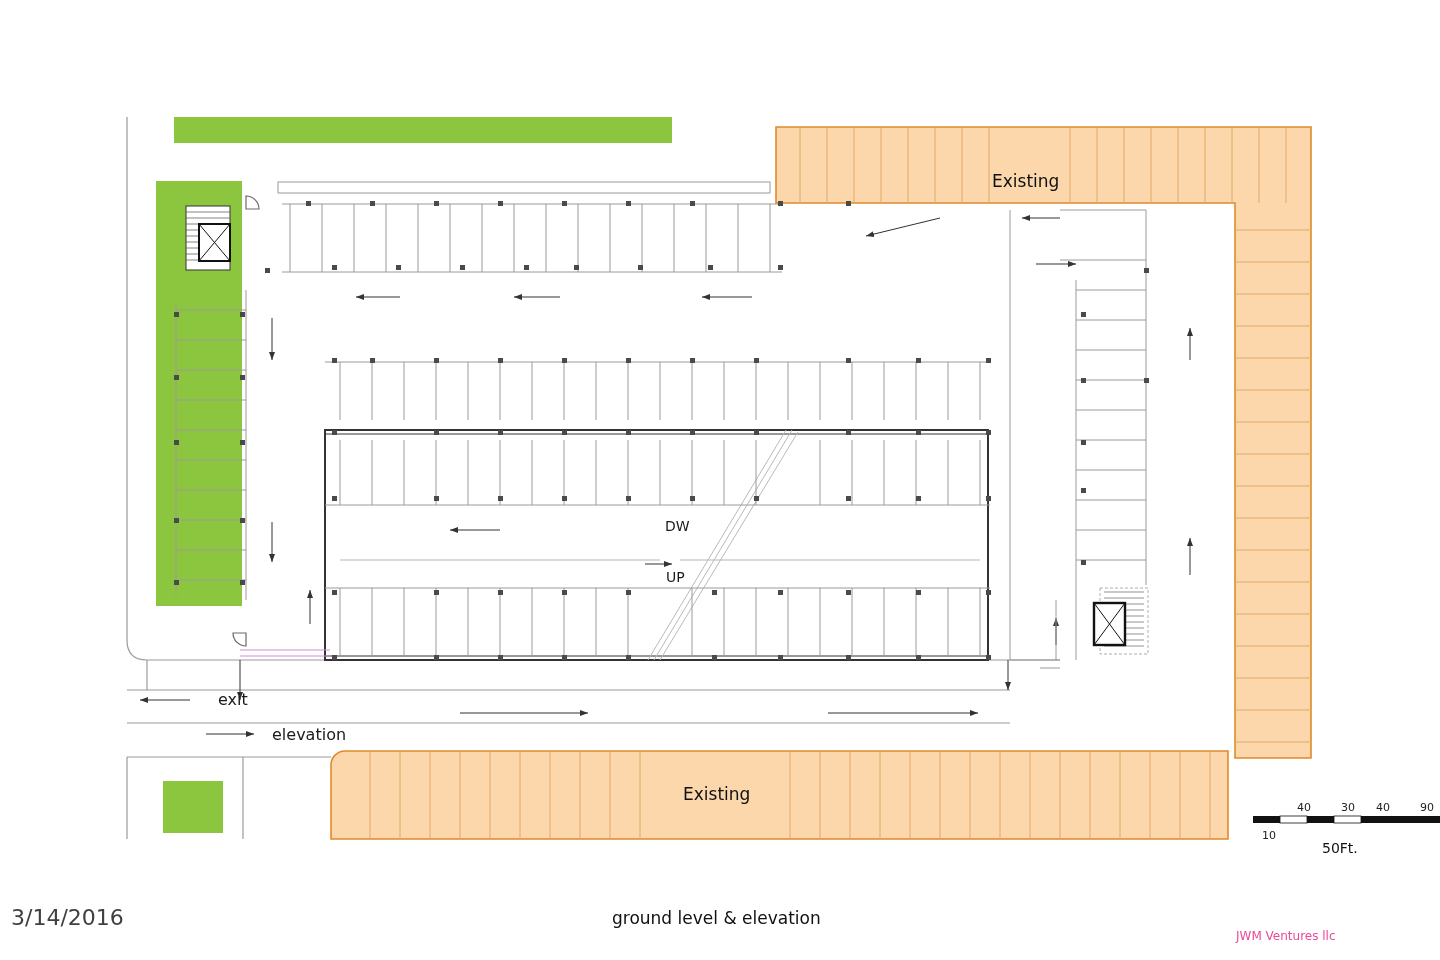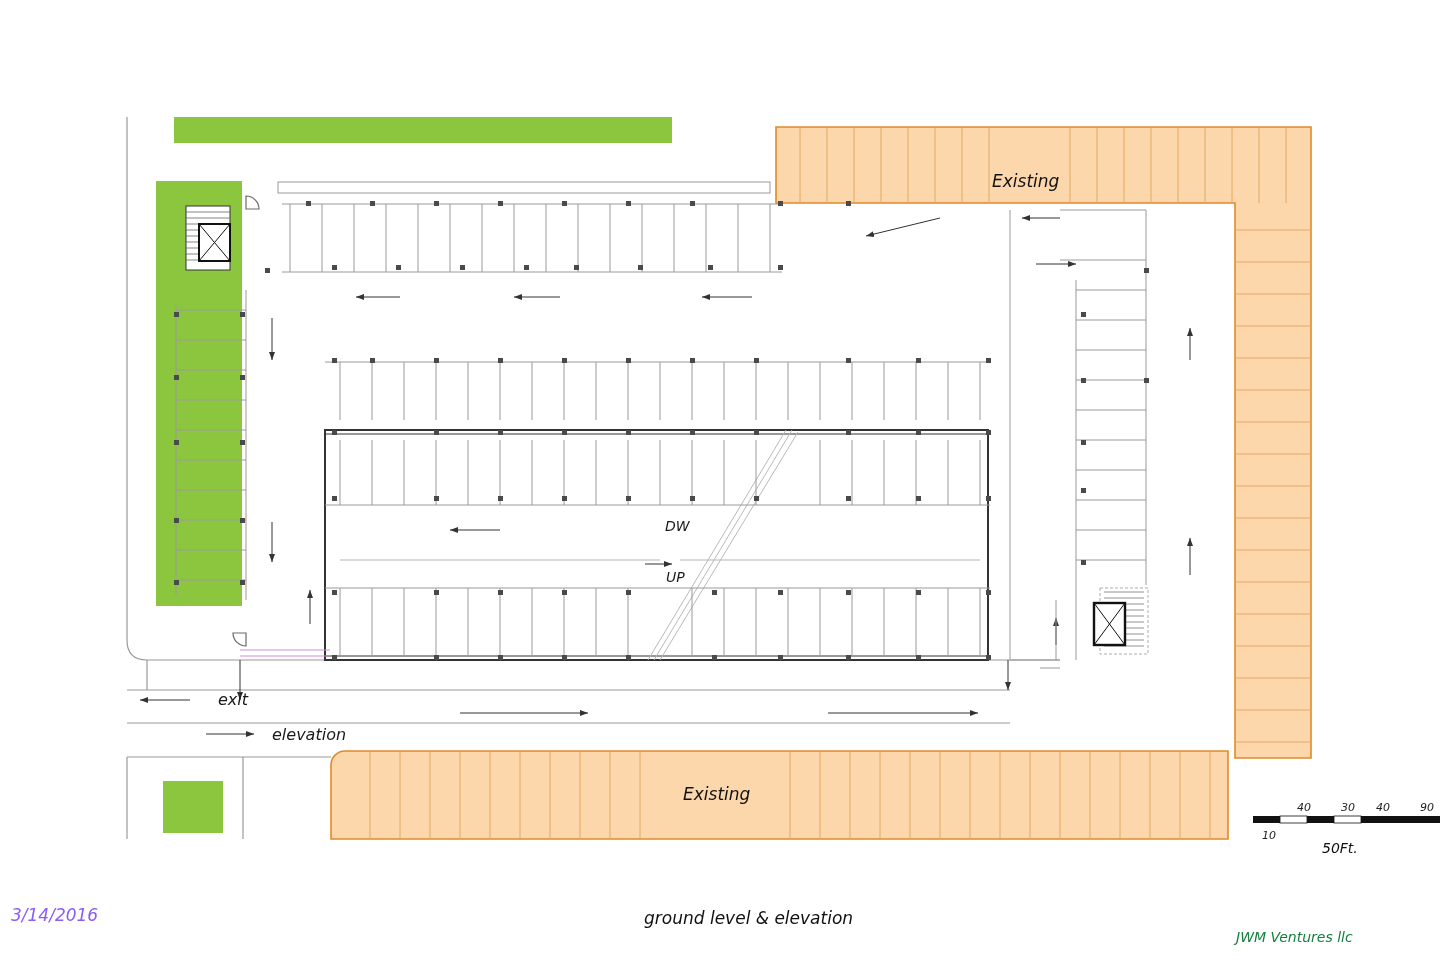--- a/index.html
+++ b/index.html
@@ -12,21 +12,20 @@
     height: 960px;
     position: relative;
     font-family: "DejaVu Sans", sans-serif;
     overflow: hidden;
   }
   .plan-root {
     position: absolute;
     left: 0; top: 0;
     width: 1219px;
     height: 960px;
-    font-style: italic;
   }
   svg.plan {
     position: absolute;
     left: 0; top: 0;
     width: 1440px;
     height: 960px;
   }
   .txt {
     position: absolute;
     white-space: pre;
@@ -36,31 +35,30 @@
     font-size: 17px;
     color: #111;
   }
   .label-small {
     font-size: 14px;
   }
   .label-mid {
     font-size: 16px;
   }
   .footer-date {
-    font-size: 17px;
-    color: #8b5cf6;
+    font-size: 22px;
+    color: #404040;
   }
   .footer-credit {
-    font-size: 14px;
-    color: #15803d;
+    font-size: 12px;
+    color: #ec4899;
   }
   .footer-title-1 {
     font-size: 17px;
     color: #111;
-    margin-left: 32px;
   }
   .footer-title-2 {
     font-size: 17px;
     color: #111;
   }
   .scale-num {
     font-size: 11px;
     color: #222;
   }
   .scale-caption {

